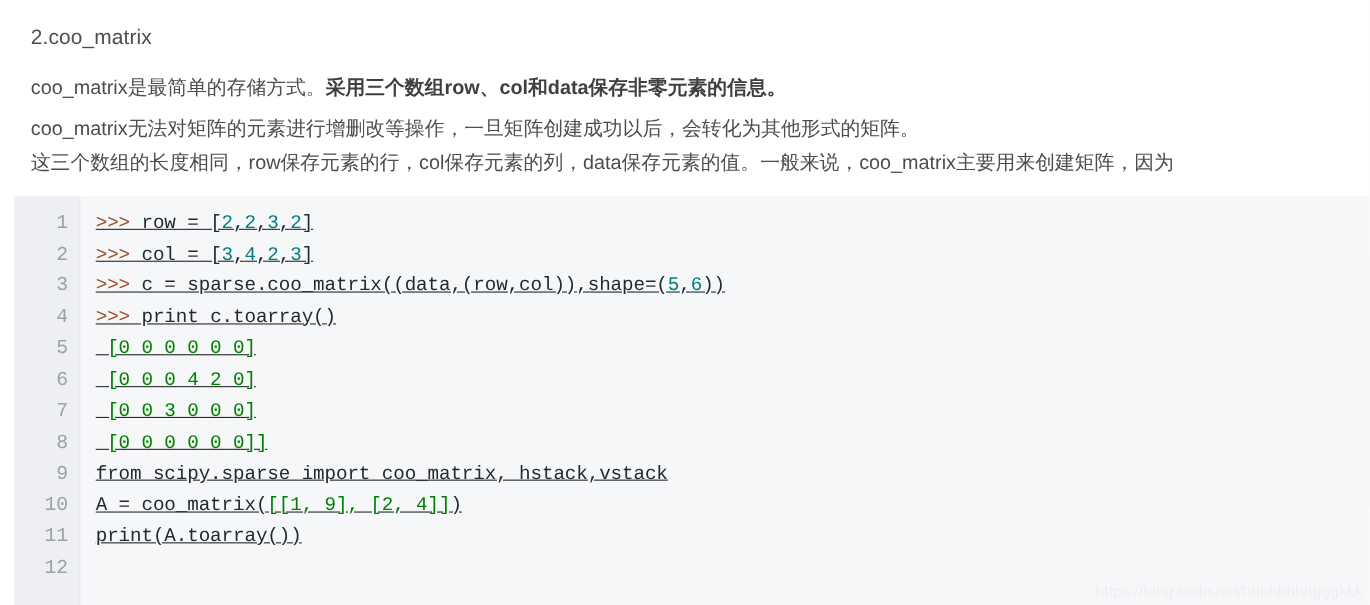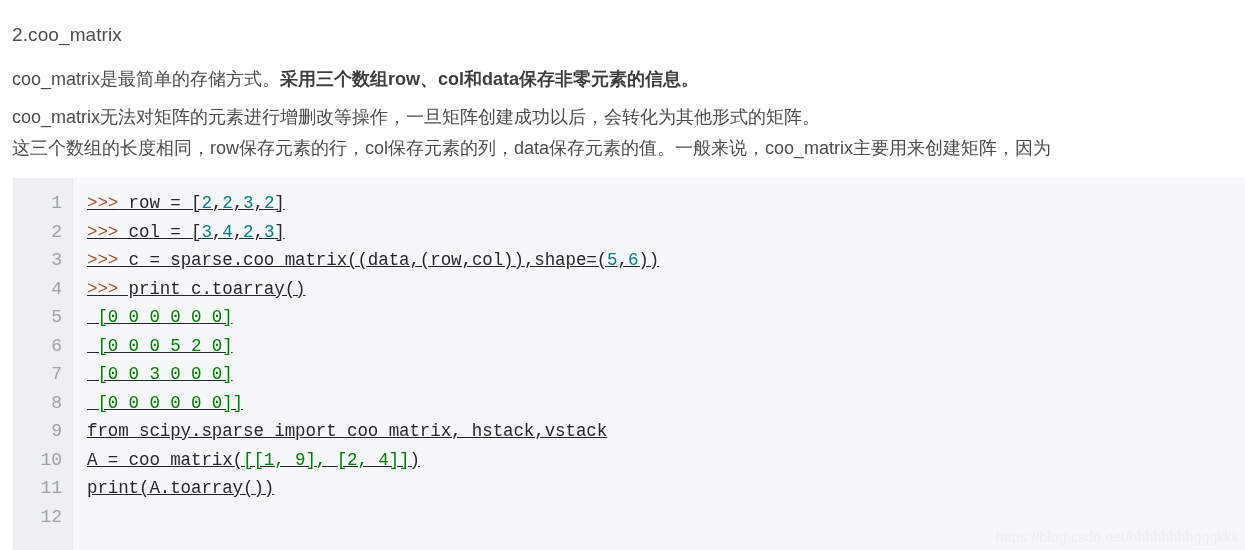--- a/index.html
+++ b/index.html
@@ -11,21 +11,21 @@
     width: 1245px;
     height: 550px;
     overflow: hidden;
     font-family: "Liberation Sans", "DejaVu Sans", sans-serif;
     color: #4d4d4d;
     position: relative;
   }
 
   
   .article {
-    padding: 0 12px;
+    padding: 0 28px;
   }
   .heading {
     font-size: 19px;
     line-height: 26px;
     color: #4d4d4d;
     font-weight: 400;
     padding-top: 22px;
     letter-spacing: 0.1px;
     white-space: nowrap;
   }
@@ -139,21 +139,21 @@
       <span class="ln">10</span>
       <span class="ln">11</span>
       <span class="ln">12</span>
     </div>
   <div class="codearea">
       <span class="cl"><span class="tok-prompt">&gt;&gt;&gt;</span><span class="tok-plain"> row = [</span><span class="tok-num">2</span><span class="tok-plain">,</span><span class="tok-num">2</span><span class="tok-plain">,</span><span class="tok-num">3</span><span class="tok-plain">,</span><span class="tok-num">2</span><span class="tok-plain">]</span></span>
       <span class="cl"><span class="tok-prompt">&gt;&gt;&gt;</span><span class="tok-plain"> col = [</span><span class="tok-num">3</span><span class="tok-plain">,</span><span class="tok-num">4</span><span class="tok-plain">,</span><span class="tok-num">2</span><span class="tok-plain">,</span><span class="tok-num">3</span><span class="tok-plain">]</span></span>
       <span class="cl"><span class="tok-prompt">&gt;&gt;&gt;</span><span class="tok-plain"> c = sparse.coo_matrix((data,(row,col)),shape=(</span><span class="tok-num">5</span><span class="tok-plain">,</span><span class="tok-num">6</span><span class="tok-plain">))</span></span>
       <span class="cl"><span class="tok-prompt">&gt;&gt;&gt;</span><span class="tok-plain"> print c.toarray()</span></span>
       <span class="cl"><span class="tok-out"> [0 0 0 0 0 0]</span></span>
-      <span class="cl"><span class="tok-out"> [0 0 0 5 2 0]</span></span>
+      <span class="cl"><span class="tok-out"> [0 0 0 4 2 0]</span></span>
       <span class="cl"><span class="tok-out"> [0 0 3 0 0 0]</span></span>
       <span class="cl"><span class="tok-out"> [0 0 0 0 0 0]]</span></span>
       <span class="cl"><span class="tok-plain">from scipy.sparse import coo_matrix, hstack,vstack</span></span>
       <span class="cl"><span class="tok-plain">A = coo_matrix(</span><span class="tok-out">[[1, 9], [2, 4]]</span><span class="tok-plain">)</span></span>
       <span class="cl"><span class="tok-plain">print(A.toarray())</span></span>
     </div>
 </div>
 
 <div class="watermark">https://blog.csdn.net/hhhhhhhhgggkkk</div>
 

